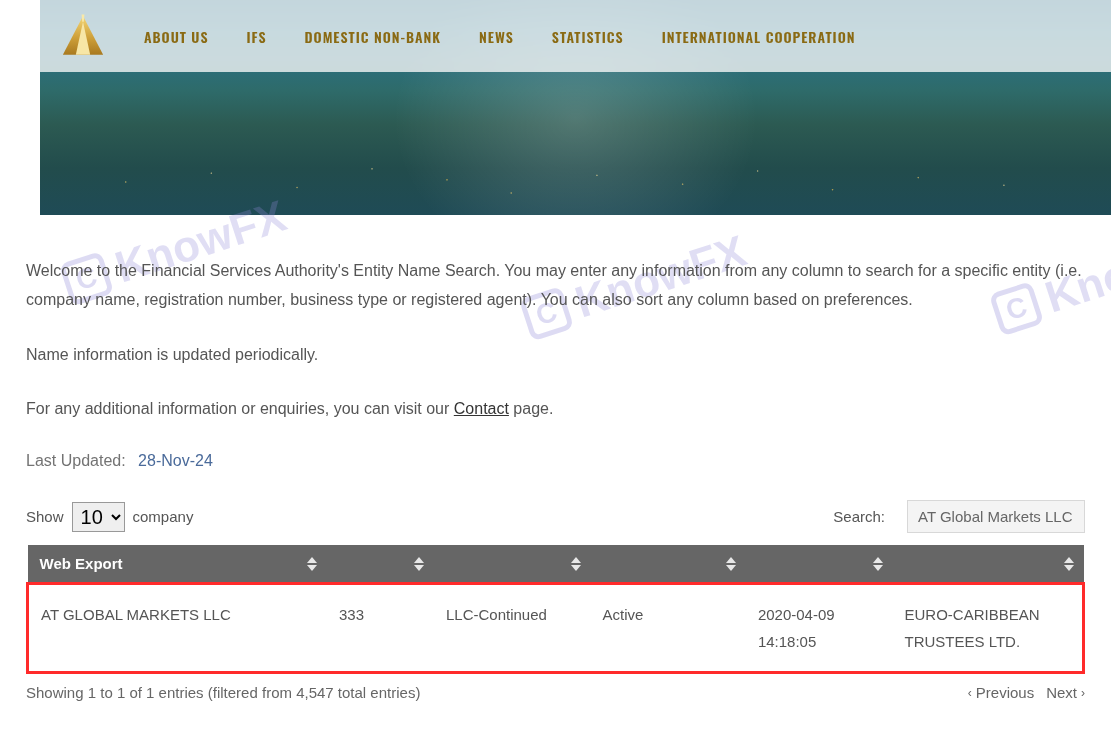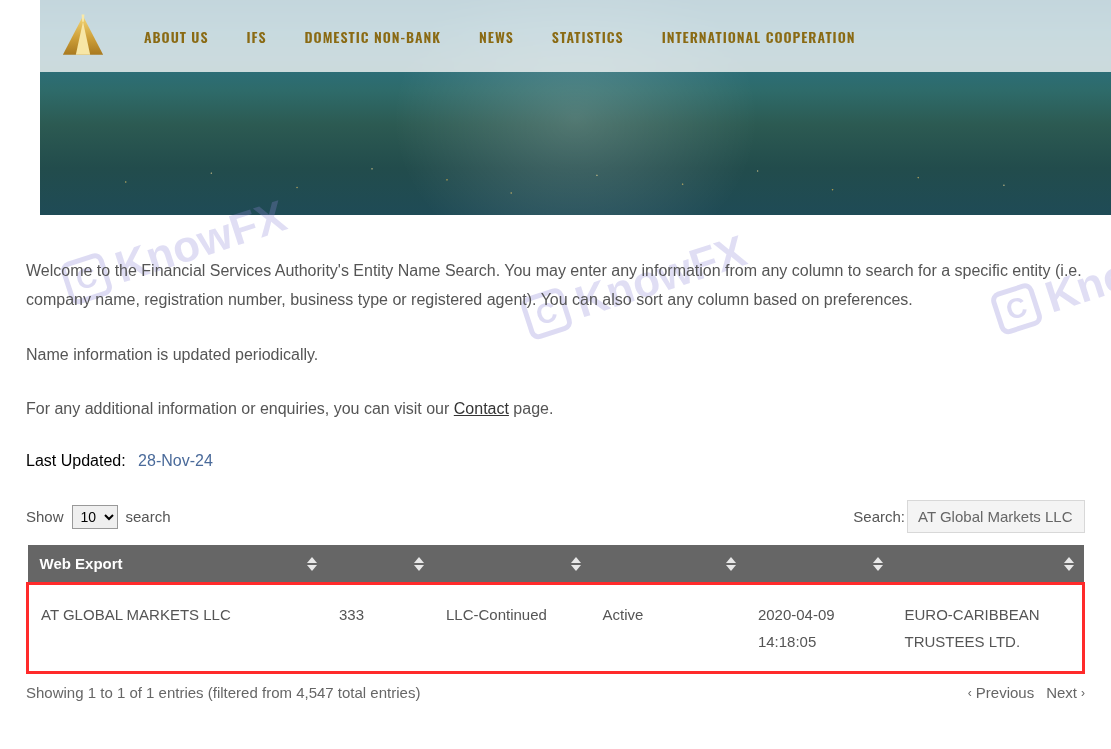--- a/index.html
+++ b/index.html
@@ -75,28 +75,28 @@
   .wm1 { top: 225px; left: 60px; }
   .wm2 { top: 260px; left: 520px; }
   .wm3 { top: 255px; left: 990px; }
 
   
   .content { padding: 42px 26px 10px; position: relative; }
   .intro-text { font-size: 16px; color: #555; line-height: 1.8; margin-bottom: 28px; }
   .intro-text p { margin-bottom: 26px; }
   .contact-link { color: #333; text-decoration: underline; }
   .last-updated { margin-bottom: 30px; font-size: 16px; }
-  .last-updated .label { color: #000000; margin-right: 8px; }
+  .last-updated .label { color: #737373; margin-right: 8px; }
   .last-updated .date { color: #4a6a9a; }
 
   
   .table-controls { display: flex; align-items: center; justify-content: space-between; margin-bottom: 12px; font-size: 15px; color: #555; }
   .show-entries { display: flex; align-items: center; gap: 8px; }
-  .show-entries select { padding: 2px 4px; font-size: 14px; border: 1px solid #999; }
-  .search-box { display: flex; align-items: center; gap: 2px; }
+  .show-entries select { padding: 2px 4px; font-size: 20px; border: 1px solid #999; }
+  .search-box { display: flex; align-items: center; gap: 22px; }
   .search-box input {
     width: 178px; padding: 7px 10px; font-size: 15px;
     border: 1px solid #d8d8d8; background: #f4f4f4; color: #666;
   }
 
   
   .data-table { width: 100%; border-collapse: collapse; }
   .data-table thead th {
     background: #666; color: #fff; font-weight: 600; font-size: 15px;
     padding: 10px 12px; text-align: left; position: relative;
@@ -183,21 +183,21 @@
     <span class="label">Last Updated:</span>
     <span class="date">28-Nov-24</span>
   </div>
 
   <div class="table-controls">
     <div class="show-entries">
       <span>Show</span>
       <select>
         <option>10</option>
       </select>
-      <span>search</span>
+      <span>company</span>
     </div>
     <div class="search-box">
       <span>Search:</span>
       <input type="text" value="AT Global Markets LLC" style="">
     </div>
   </div>
 
   <table class="data-table">
     <colgroup>
       <col style="width:310px">

